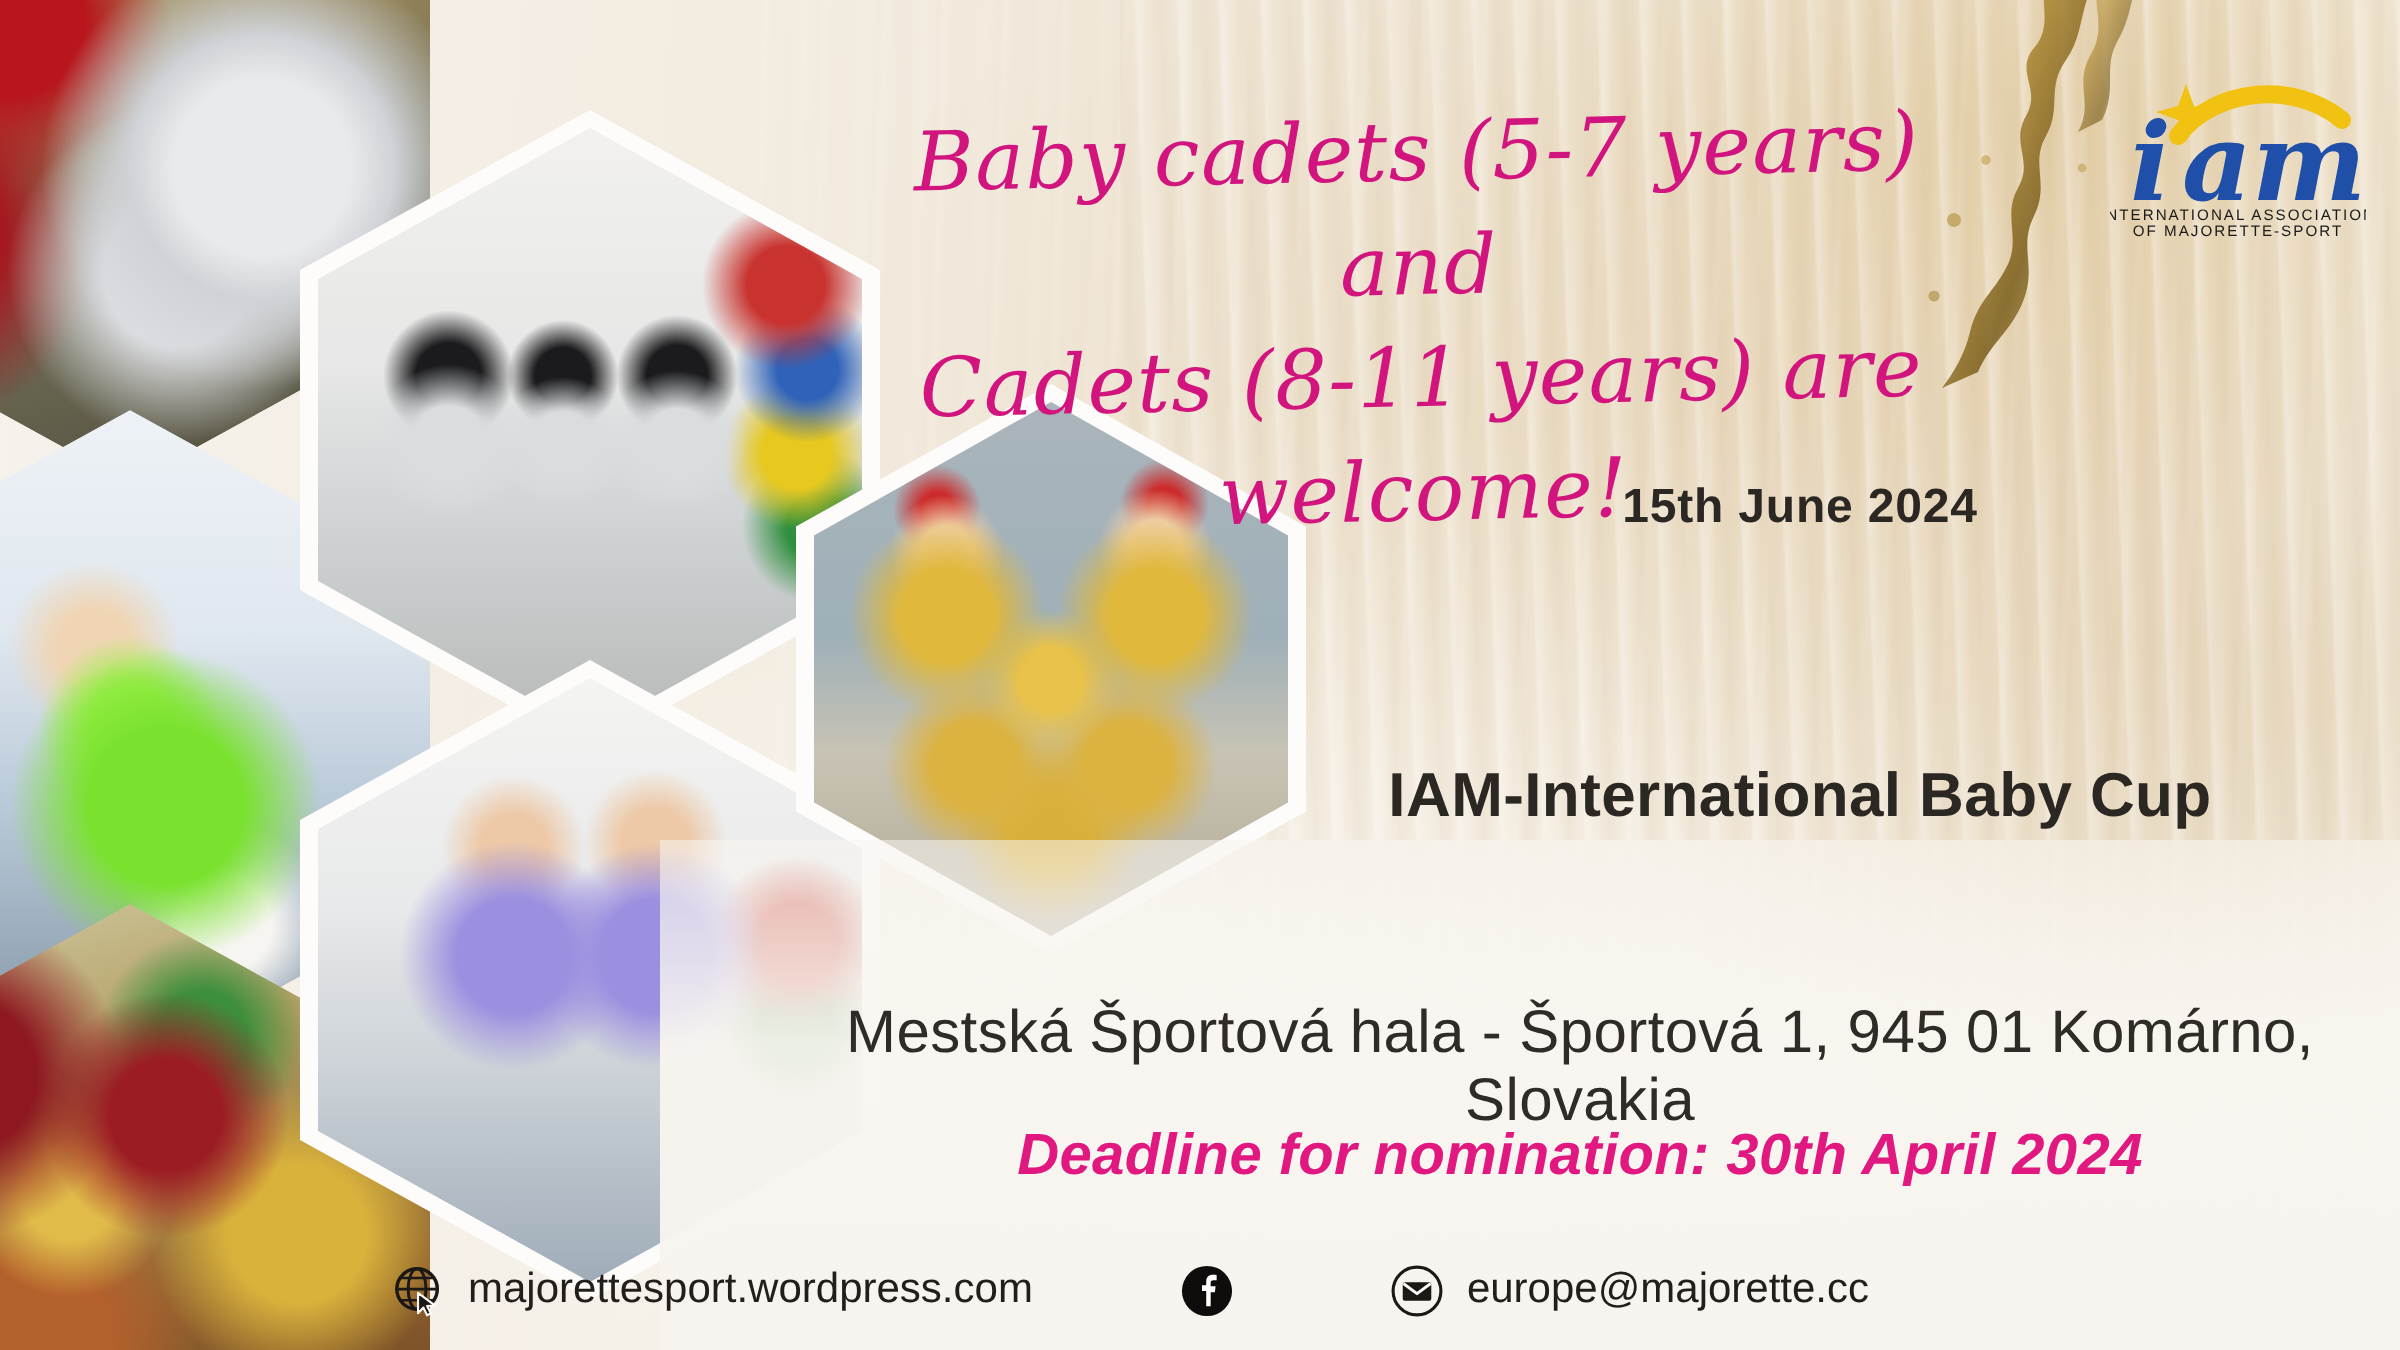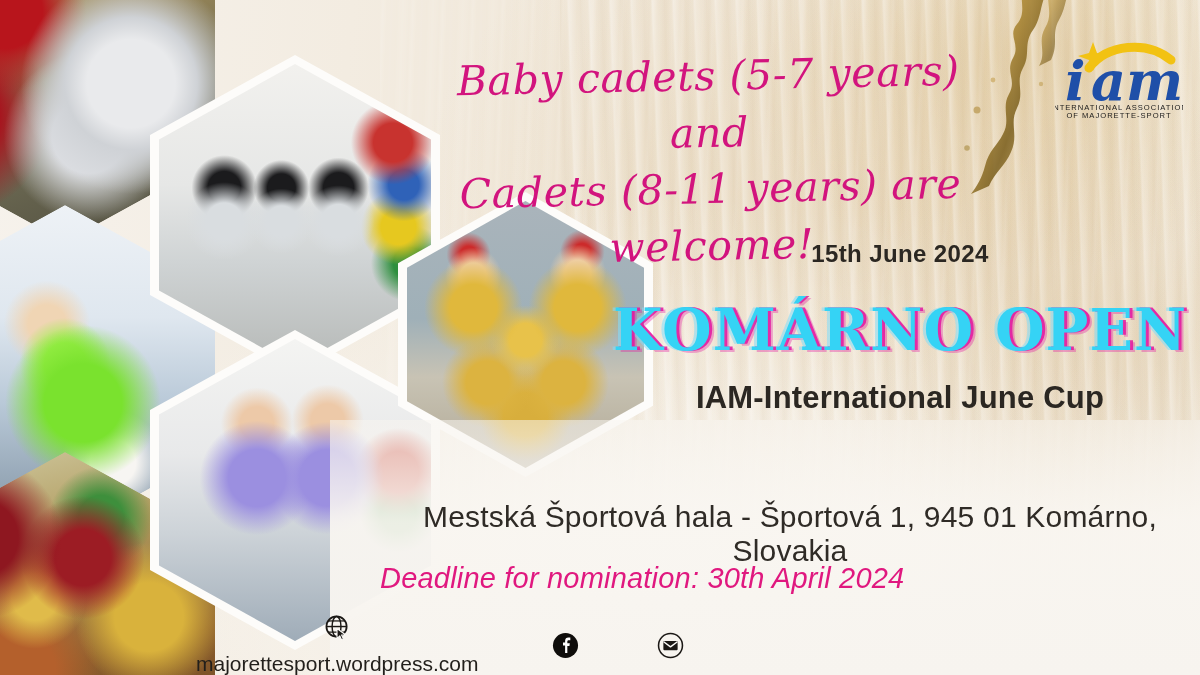--- a/index.html
+++ b/index.html
@@ -115,30 +115,31 @@
   }
 
   .venue {
     position:absolute; left:380px; top:500px; width:820px;
     text-align:center;
     font-size:30px; color:#2f2b26; letter-spacing:.2px;
   }
 
   .deadline {
     position:absolute; left:380px; top:562px; width:820px;
-    font-size:29px; font-weight:normal; font-style:italic;
+    text-align:center;
+    font-size:29px; font-weight:bold; font-style:italic;
     color:#e0187f; letter-spacing:.2px;
   }
 
   
   .footer {
     position:absolute; left:0; bottom:0; width:1200px; height:60px;
     display:flex; align-items:center;
   }
-  .fitem { display:flex; align-items:center; gap:11px; color:#221f1b; font-size:21px;flex-direction:column; }
+  .fitem { display:flex; align-items:center; gap:11px; color:#221f1b; font-size:21px; }
   .fitem.web   { margin-left:196px; }
   .fitem.fb    { margin-left:74px; }
   .fitem.mail  { margin-left:78px; }
   .ficon { width:27px; height:27px; display:block; flex:0 0 auto; }
 
   
   .logo { position:absolute; left:1055px; top:22px; width:128px; height:98px; }
 </style>
 </head>
 <body>
@@ -256,23 +257,22 @@
     </svg>
   </div>
 
   <div class="script">
     <span>Baby cadets (5-7 years) and</span>
     <span class="l2">Cadets (8-11 years) are welcome!</span>
   </div>
 
   <div class="eventdate">15th June 2024</div>
 
-  <div class="bigtitle">KOMÁRNO OPEN</div>
-
-  <div class="subtitle">IAM-International June Cup</div>
+
+  <div class="subtitle">IAM-International Baby Cup</div>
 
   <div class="venue">Mestská Športová hala - Športová 1, 945 01 Komárno, Slovakia</div>
 
   <div class="deadline">Deadline for nomination: 30th April 2024</div>
 
   <div class="footer">
 
     <div class="fitem web">
       <svg class="ficon" viewBox="0 0 28 28">
         <circle cx="13" cy="13" r="10.5" fill="none" stroke="#1b1815" stroke-width="1.8"></circle>
@@ -292,17 +292,18 @@
                  C18.72,5.7,17.9,5.62,16.95,5.62c-2.0,0-3.35,1.2-3.35,3.45v1.93h-2.2v3.0h2.2v7.9h2.3Z" fill="#ffffff"></path>
       </svg>
     </div>
 
     <div class="fitem mail">
       <svg class="ficon" viewBox="0 0 28 28">
         <circle cx="14" cy="14" r="12.4" fill="none" stroke="#1b1815" stroke-width="1.6"></circle>
         <rect x="6.6" y="9.4" width="14.8" height="9.6" rx="1" fill="#1b1815"></rect>
         <path d="M6.9,10.1 L14,15.4 L21.1,10.1" fill="none" stroke="#fbfaf7" stroke-width="1.5" stroke-linejoin="round"></path>
       </svg>
+      <span>europe@majorette.cc</span>
     </div>
 
   </div>
 
 </div>
 
 </body></html>

